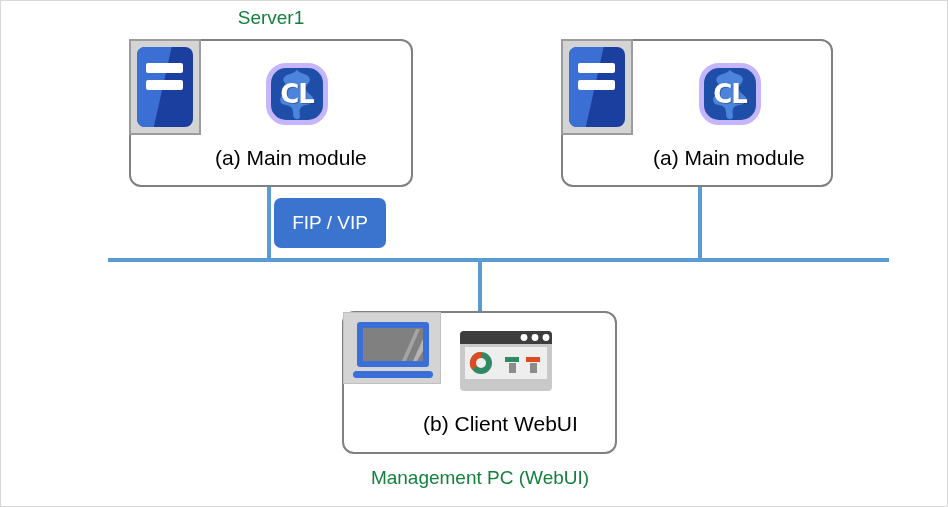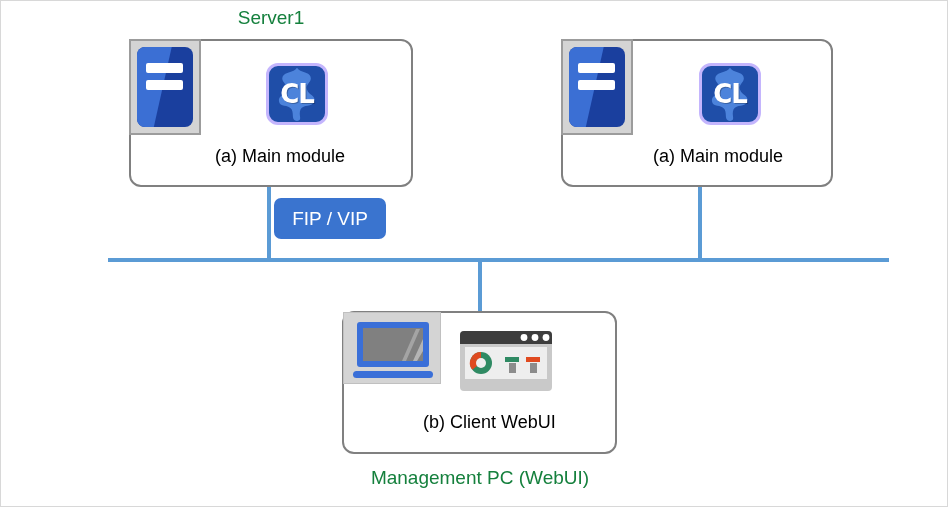--- a/index.html
+++ b/index.html
@@ -44,21 +44,21 @@
   .node-caption {
     position: absolute;
     text-align: center;
     font-size: 19px;
     color: #15803d;
     white-space: nowrap;
   }
 
   .node-label {
     position: absolute;
-    font-size: 18px;
+    font-size: 21px;
     color: #000000;
     white-space: nowrap;
   }
 
   
   .server-icon {
     position: absolute;
     width: 72px;
     height: 96px;
     background: #d4d4d4;
@@ -90,22 +90,22 @@
     border-radius: 2px;
   }
   .server-icon .card .bar.b1 { top: 20%; }
   .server-icon .card .bar.b2 { top: 41%; }
 
   
   .cl-icon {
     position: absolute;
     width: 62px;
     height: 62px;
-    border: 3px solid #c4b5fd;
-    border-radius: 12px;
+    border: 5px solid #c4b5fd;
+    border-radius: 20px;
     background: #1f4ea8;
     box-sizing: border-box;
     overflow: hidden;
   }
   .cl-icon .splash {
     position: absolute;
     left: 0; top: 0;
     width: 100%;
     height: 100%;
   }
@@ -207,21 +207,21 @@
       <path d="M31 2 C35 8, 44 6, 46 12 C48 18, 40 20, 42 26 C44 33, 52 32, 50 39
                C48 46, 38 42, 35 48 C32 55, 38 60, 31 61 C24 60, 28 54, 25 48
                C21 42, 12 46, 11 39 C10 32, 18 33, 19 26 C21 20, 13 18, 15 12
                C18 6, 27 8, 31 2 Z" fill="#4f86dd" opacity="0.95"></path>
     </svg>
     <div class="cl-text">CL</div>
   </div>
 
   <div class="node-label" style="left:652px; top:145px;">(a) Main module</div>
 
-  <div class="fip-badge" style="left:273px; top:197px; width:112px; height:41px;">FIP / VIP</div>
+  <div class="fip-badge" style="left:273px; top:197px; width:112px; height:50px;">FIP / VIP</div>
 
   <div class="node-box" style="left:341px; top:310px; width:275px; height:143px;"></div>
 
   <div class="pc-icon" style="left:342px; top:311px;">
     <svg width="98" height="72" viewBox="0 0 98 72">
       <rect x="13" y="9" width="72" height="45" rx="3" fill="#3a6fd8"></rect>
       <rect x="19" y="15" width="60" height="33" fill="#808080"></rect>
       <polygon points="69,48 79,26 79,38 73,48" fill="#bdbdbd" opacity="0.85"></polygon>
       <polygon points="58,48 72,16 76,16 62,48" fill="#bdbdbd" opacity="0.6"></polygon>
       <rect x="9" y="58" width="80" height="7" rx="3.5" fill="#3a6fd8"></rect>

